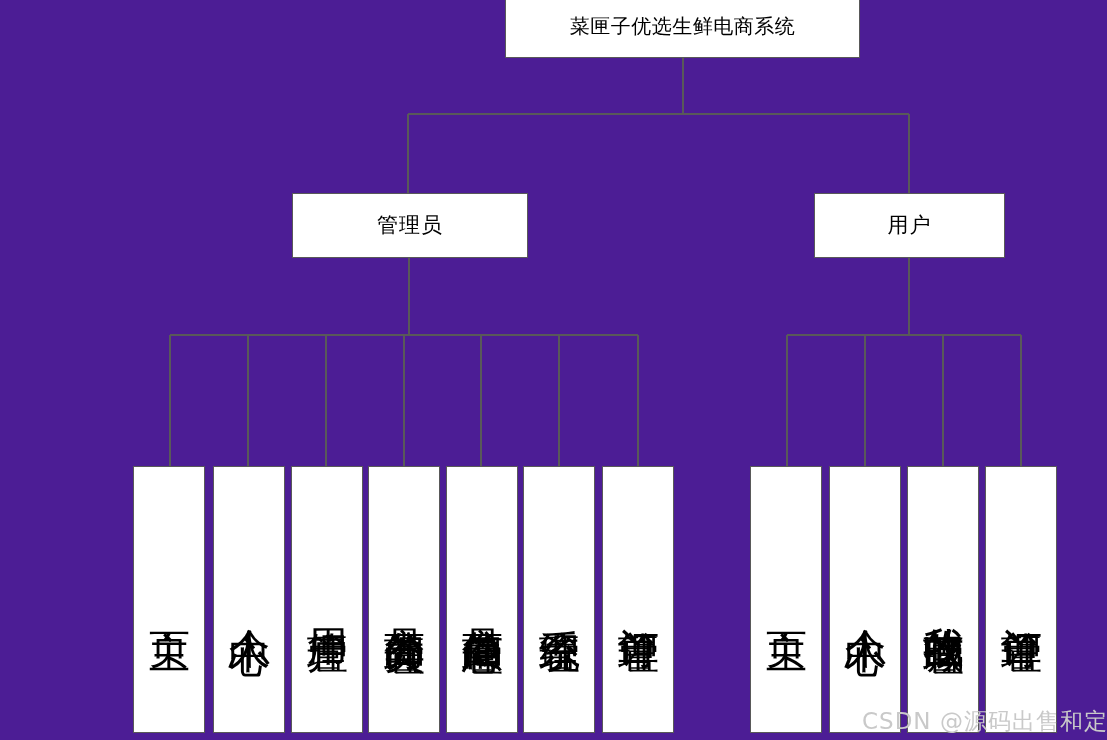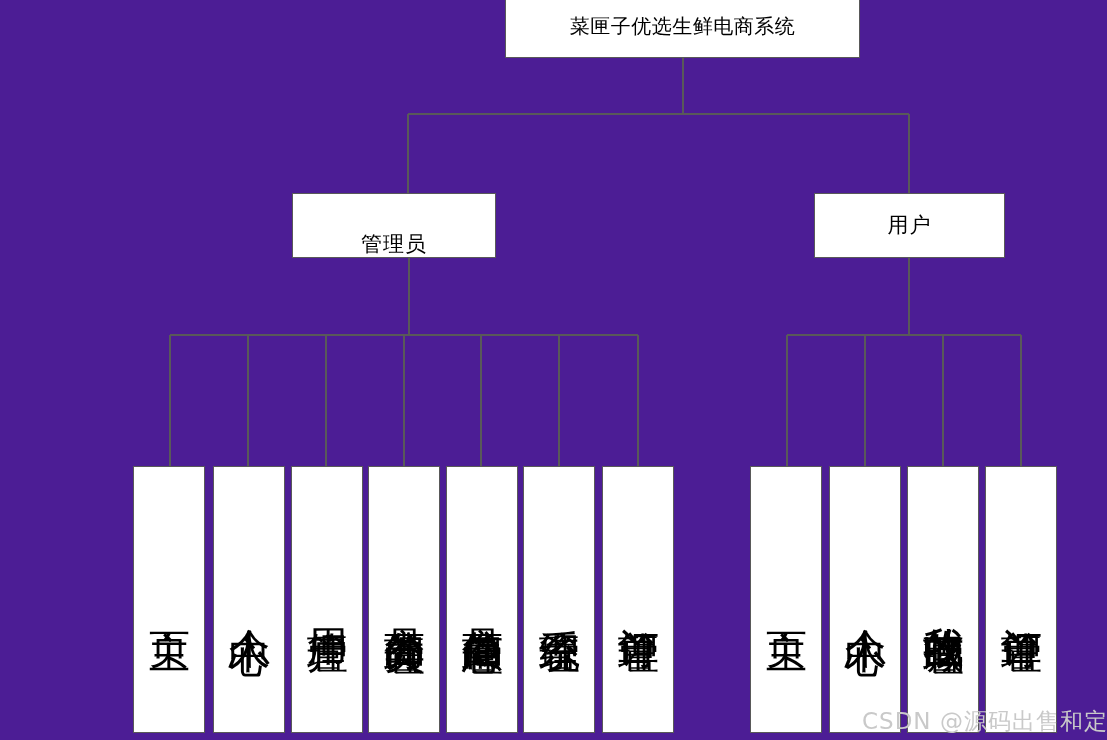--- a/index.html
+++ b/index.html
@@ -97,21 +97,21 @@
       <line x1="865" y1="335" x2="865" y2="466" stroke="#595959" stroke-width="1.8" shape-rendering="crispEdges"></line>
       <line x1="943" y1="335" x2="943" y2="466" stroke="#595959" stroke-width="1.8" shape-rendering="crispEdges"></line>
       <line x1="1021" y1="335" x2="1021" y2="466" stroke="#595959" stroke-width="1.8" shape-rendering="crispEdges"></line>
     </svg>
 
   <div class="node node-h node-root" id="root-node" style="left: 505px; top: -6px; width: 355px; height: 64px;">
     <span>菜匣子优选生鲜电商系统</span>
   </div>
 
   <div id="nodes-host">
-      <div class="node node-h" style="left: 292px; top: 193px; width: 204px; height: 65px; align-items: flex-end;">
+      <div class="node node-h" style="left: 292px; top: 193px; width: 236px; height: 65px;">
         <span>管理员</span>
       </div>
       <div class="node node-h" style="left: 814px; top: 193px; width: 191px; height: 65px;">
         <span>用户</span>
       </div>
       <div class="node node-v" style="left: 133px; top: 466px; width: 72px; height: 267px;">
         <span class="vtext">主页</span>
       </div>
       <div class="node node-v" style="left: 213px; top: 466px; width: 72px; height: 267px;">
         <span class="vtext">个人中心</span>

